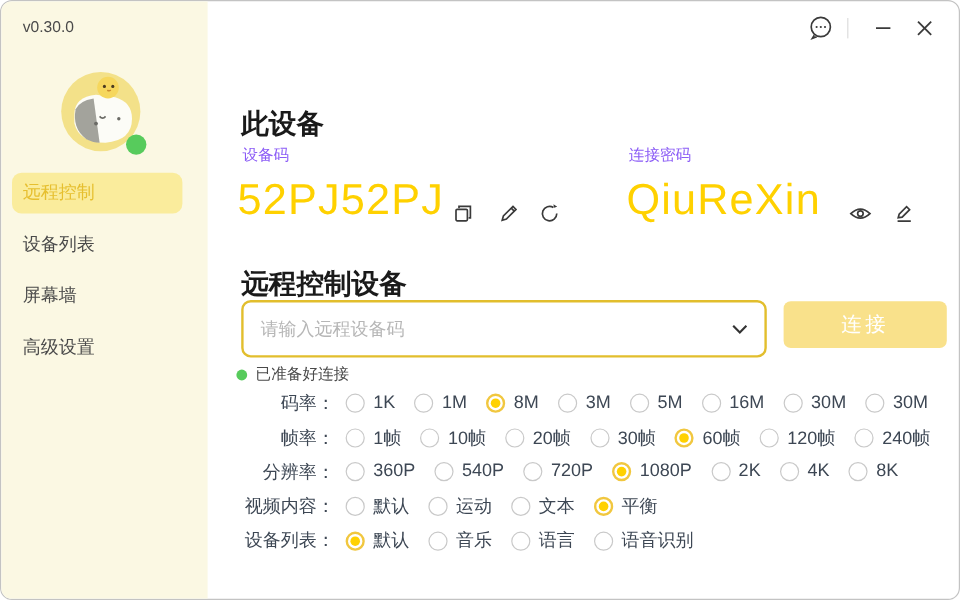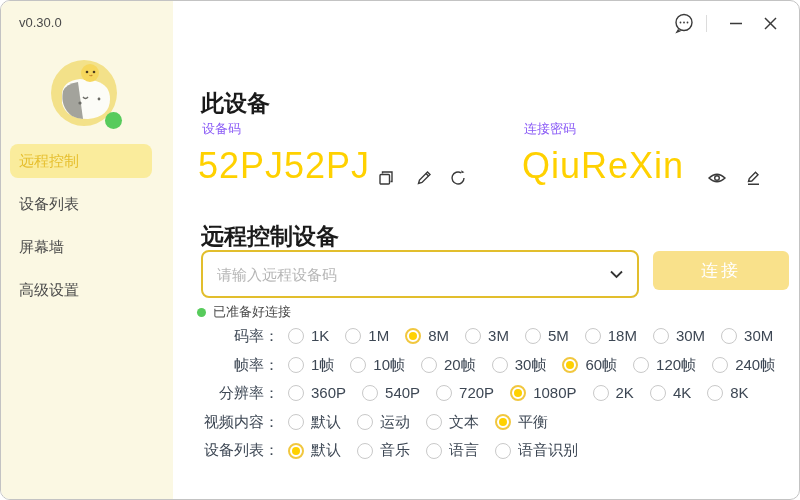--- a/index.html
+++ b/index.html
@@ -208,21 +208,21 @@
           <span class="opt">
             <span class="radio"></span>
             <span class="opt-label">3M</span>
           </span>
           <span class="opt">
             <span class="radio"></span>
             <span class="opt-label">5M</span>
           </span>
           <span class="opt">
             <span class="radio"></span>
-            <span class="opt-label">18M</span>
+            <span class="opt-label">16M</span>
           </span>
           <span class="opt">
             <span class="radio"></span>
             <span class="opt-label">30M</span>
           </span>
           <span class="opt">
             <span class="radio"></span>
             <span class="opt-label">30M</span>
           </span>
         </div>

